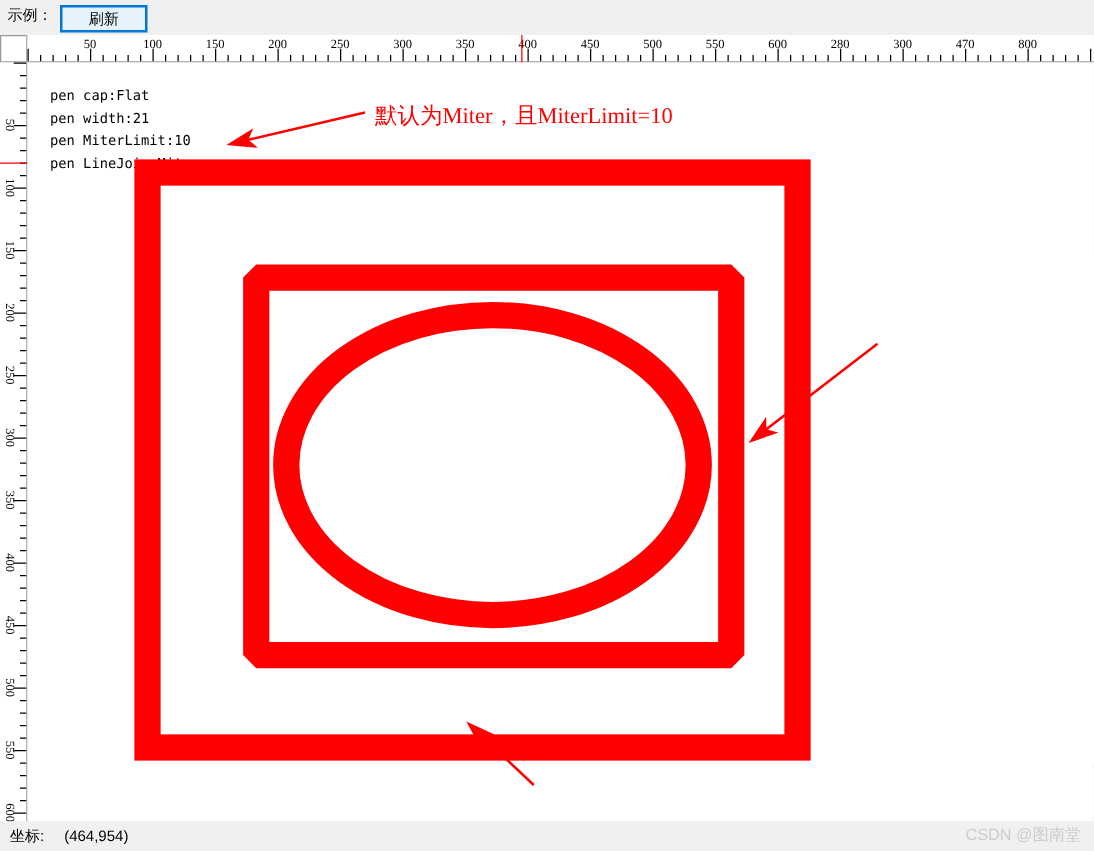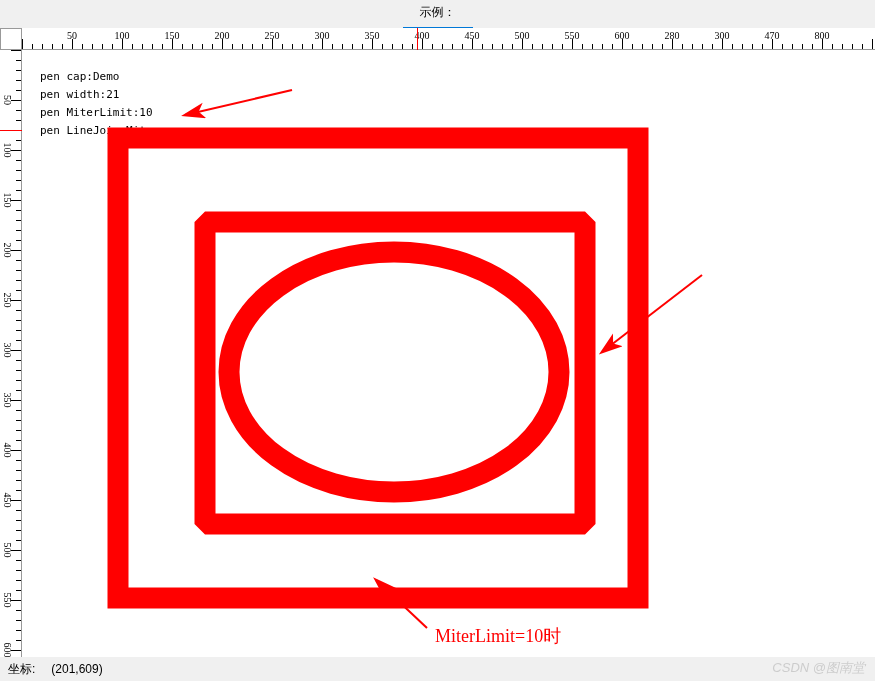--- a/index.html
+++ b/index.html
@@ -1,18 +1,18 @@
 <!DOCTYPE html>
 <html><head>
   <meta charset="utf-8">
   <style>
     * { box-sizing: border-box; margin: 0; padding: 0; }
     body { font-family: "Microsoft YaHei", SimSun, sans-serif; font-size: 12px; background: #f0f0f0; width: 875px; height: 681px; position: relative; overflow: hidden; }
     
-    .toolbar { display: flex; align-items: center; padding: 4px 6px; background: #f0f0f0; height: 29px; gap: 6px; flex-direction: column; }
+    .toolbar { display: flex; align-items: flex-start; padding: 4px 6px; background: #f0f0f0; height: 29px; gap: 6px; }
     .toolbar-label { font-size: 12px; }
     .demo-select { flex: 1; height: 20px; border: 1px solid #7a7a7a; background: #fff; font-size: 12px; padding: 0 4px; font-family: SimSun, monospace; }
     .refresh-btn { width: 70px; height: 22px; border: 2px solid #0078d7; background: #e5f1fb; font-size: 12px; cursor: pointer; }
     
     .ruler-corner { position: absolute; left: 0; top: 28px; width: 22px; height: 22px; background: #fff; border: 1px solid #999; }
     .ruler-h { position: absolute; left: 22px; top: 28px; right: 0; height: 22px; background: #fff; border-bottom: 1px solid #999; }
     .ruler-v { position: absolute; left: 0; top: 50px; width: 22px; bottom: 24px; background: #fff; border-right: 1px solid #999; }
     
     .ruler-h .tick-major { position: absolute; bottom: 0; width: 1px; height: 10px; background: #000; }
     .ruler-h .tick-minor { position: absolute; bottom: 0; width: 1px; height: 5px; background: #000; }
@@ -22,21 +22,21 @@
     .ruler-v .tick-minor { position: absolute; right: 0; height: 1px; width: 5px; background: #000; }
     .ruler-v .tick-label { position: absolute; right: 8px; font-size: 10px; writing-mode: vertical-rl; transform: translateY(-50%); font-family: SimSun; }
     
     .canvas-area { position: absolute; left: 22px; top: 50px; right: 0; bottom: 24px; background: #fff; overflow: hidden; }
     
     .pen-info { position: absolute; left: 18px; top: 18px; font-family: SimSun, monospace; font-size: 11px; line-height: 18px; }
     
     .annotation { position: absolute; color: #ff0000; font-size: 18px; font-family: "Microsoft YaHei"; white-space: nowrap; }
     
     .statusbar { position: absolute; left: 0; bottom: 0; right: 0; height: 24px; background: #f0f0f0; display: flex; align-items: center; padding: 0 8px; gap: 16px; font-size: 12px; }
-    .watermark { position: absolute; right: 10px; bottom: 4px; color: #aaa; font-size: 13px; opacity: 0.5; font-style: italic; }
+    .watermark { position: absolute; right: 10px; bottom: 4px; color: #aaa; font-size: 13px; opacity: 0.5; }
     
     .red-line { position: absolute; background: #ff0000; }
     .red-line.h { height: 1px; left: 0; width: 22px; top: 130px; }
     .red-line.v { width: 1px; top: 28px; height: 22px; left: 417px; }
   </style>
 </head>
 <body>
 
 <div class="toolbar">
   <span class="toolbar-label">示例：</span>
@@ -222,40 +222,40 @@
     <div class="tick-label" style="top: 450px;">450</div>
     <div class="tick-label" style="top: 500px;">500</div>
     <div class="tick-label" style="top: 550px;">550</div>
     <div class="tick-label" style="top: 600px;">600</div>
   </div>
 <div class="red-line v"></div>
 <div class="red-line h"></div>
 
 <div class="canvas-area">
   <div class="pen-info">
-    <div>pen cap:Demo</div>
+    <div>pen cap:Flat</div>
     <div>pen width:21</div>
     <div>pen MiterLimit:10</div>
     <div>pen LineJoin:Miter</div>
   </div>
 
   <svg id="drawing" width="860" height="610" style="position:absolute;left:0;top:0;">
       <defs>
         <marker id="ah" markerWidth="12" markerHeight="12" refX="10" refY="4" orient="auto">
           <path d="M0,0 L12,4 L0,8 L3,4 Z" fill="#ff0000"></path>
         </marker>
       </defs>
       <rect x="96" y="88" width="520" height="460" fill="none" stroke="#ff0000" stroke-width="21" stroke-linejoin="miter" stroke-miterlimit="10"></rect>
       <rect x="183" y="172" width="380" height="302" fill="none" stroke="#ff0000" stroke-width="21" stroke-linejoin="miter" stroke-miterlimit="1"></rect>
       <ellipse cx="372" cy="322" rx="165" ry="120" fill="none" stroke="#ff0000" stroke-width="21"></ellipse>
       <line x1="270" y1="40" x2="163" y2="65" stroke="#ff0000" stroke-width="2" marker-end="url(#ah)"></line>
       <line x1="680" y1="225" x2="580" y2="302" stroke="#ff0000" stroke-width="2" marker-end="url(#ah)"></line>
       <line x1="405" y1="578" x2="354" y2="530" stroke="#ff0000" stroke-width="2" marker-end="url(#ah)"></line>
     </svg>
 
-  <div class="annotation" style="left:413px;top:574px;">MiterLimit=10时</div>
+  <div class="annotation" style="left:278px;top:30px;">默认为Miter，且MiterLimit=10</div>
 </div>
 
 <div class="statusbar">
   <span>坐标:</span>
-  <span>(201,609)</span>
+  <span>(464,954)</span>
 </div>
 <div class="watermark">CSDN @图南堂</div>
 
 </body></html>

